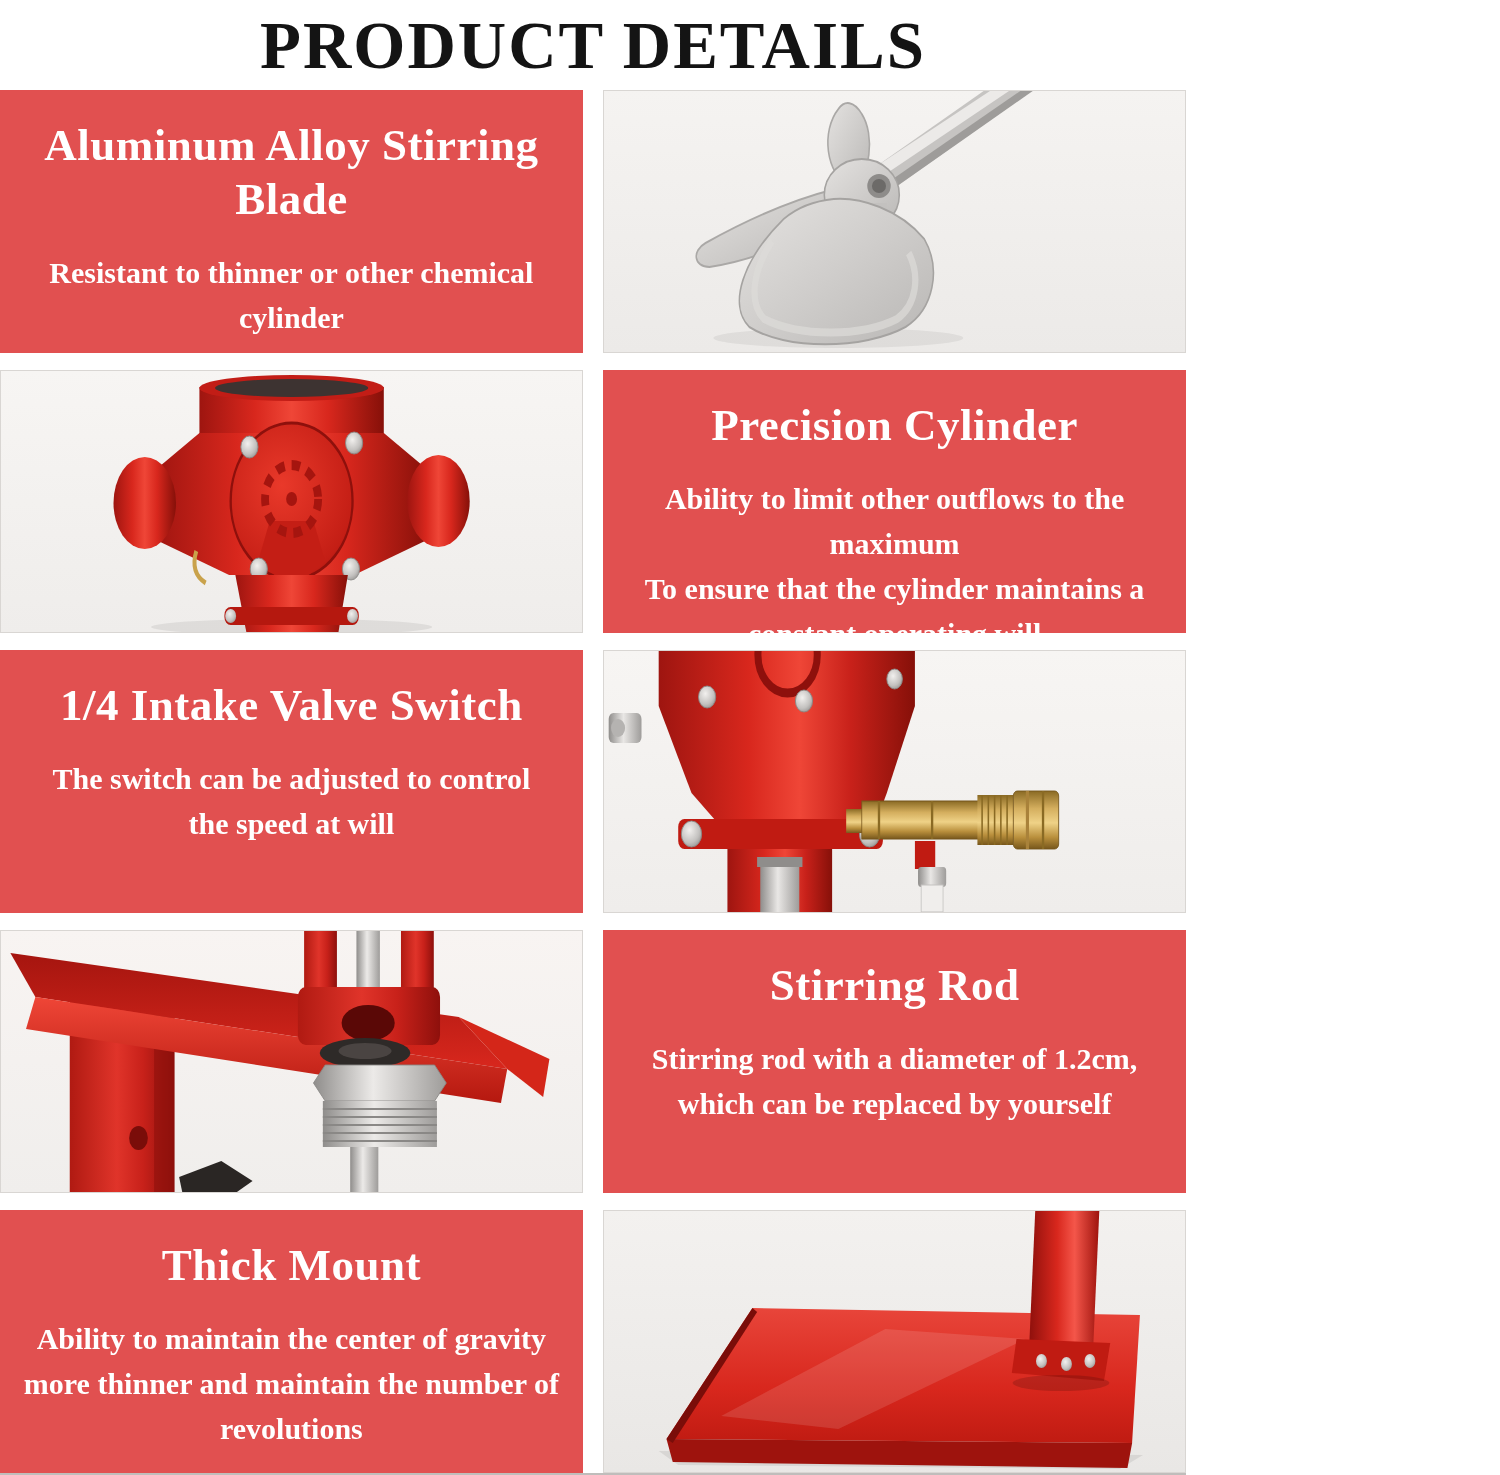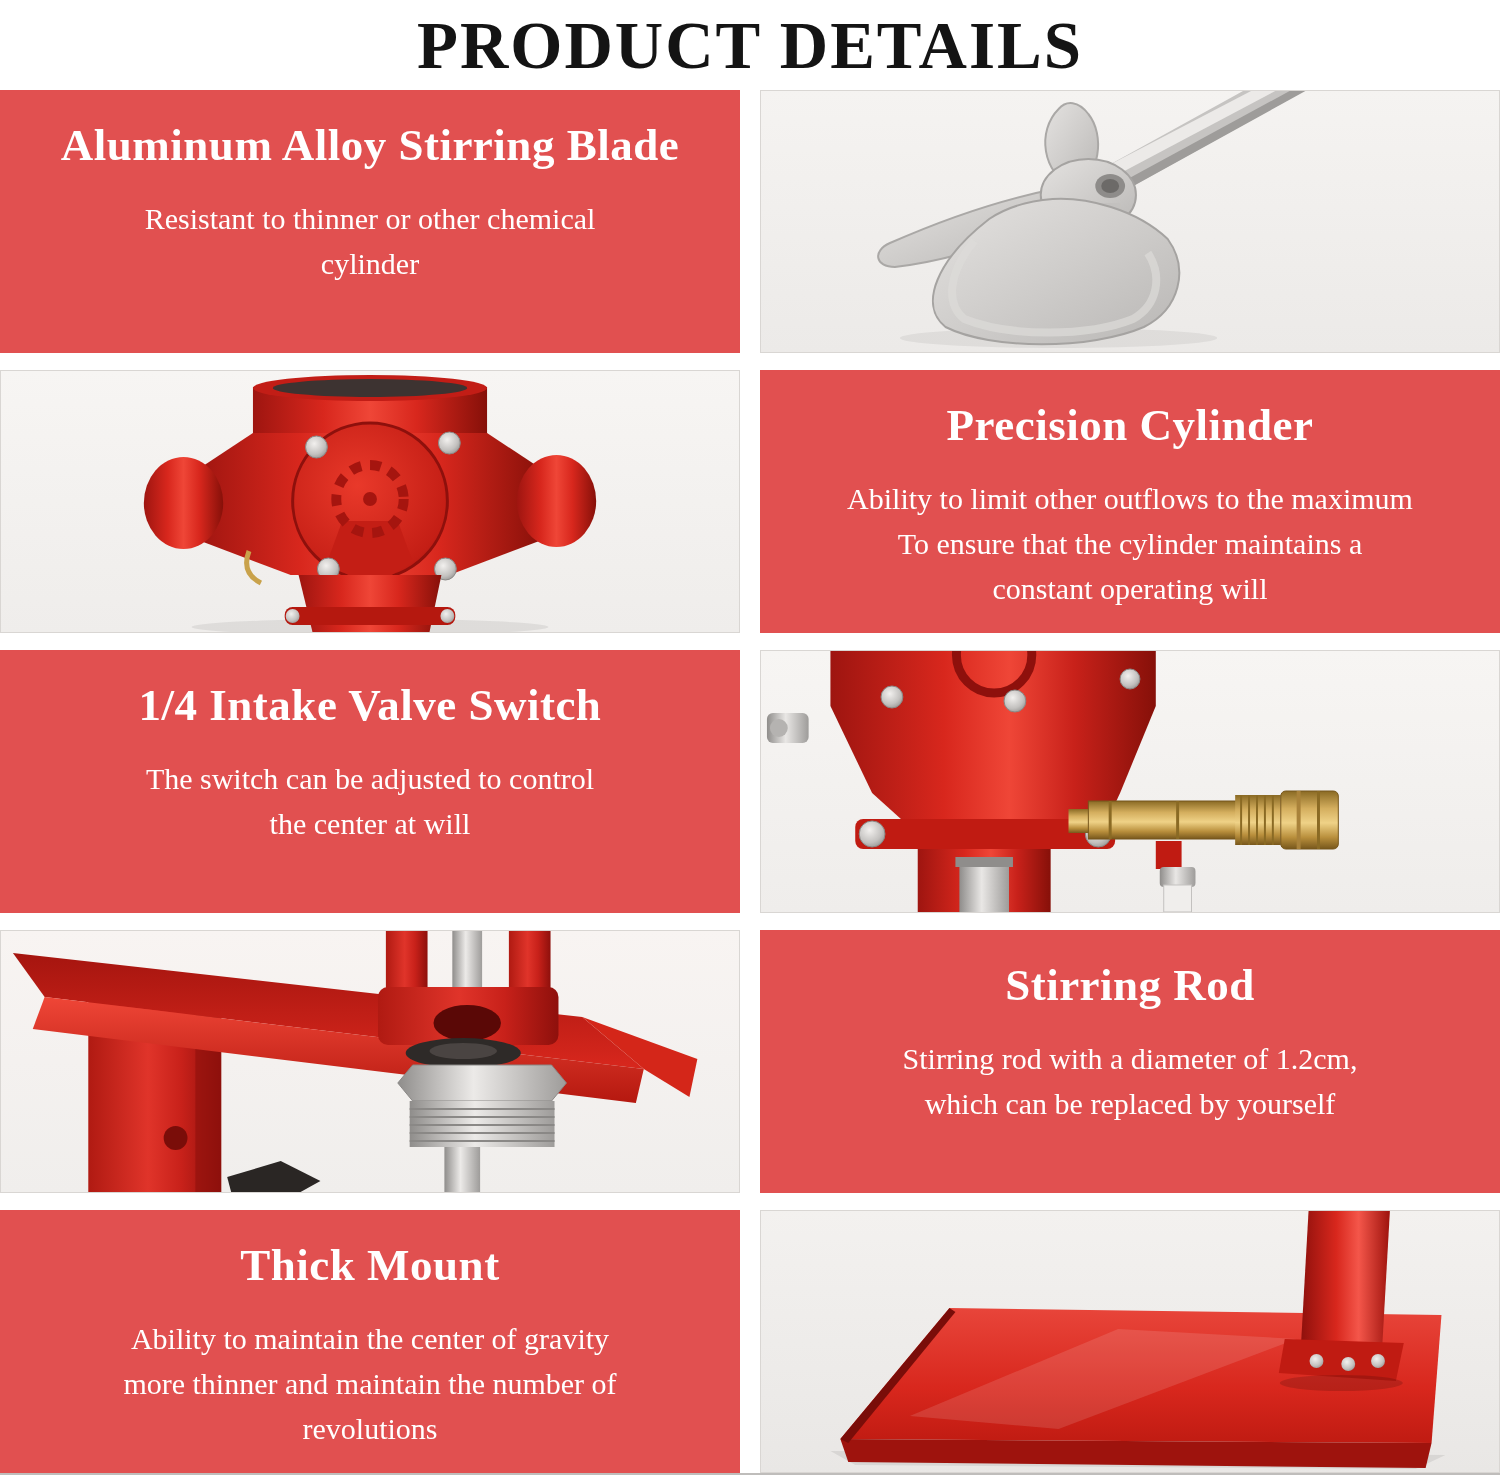--- a/index.html
+++ b/index.html
@@ -1,25 +1,25 @@
 <!DOCTYPE html>
 <html><head>
 <meta charset="utf-8">
 <style>
   html,body{margin:0;padding:0;background:#ffffff;}
   body{width:1500px;height:1475px;overflow:hidden;font-family:"Liberation Serif", serif;}
-  .canvas{width:1500px;height:1475px;position:relative;background:#ffffff;}
+  .canvas{width:1186px;height:1475px;position:relative;background:#ffffff;}
   .title-bar{height:90px;display:flex;justify-content:center;align-items:center;}
   .title-bar h1{margin:0;font-size:67px;line-height:74px;font-weight:bold;color:#141414;letter-spacing:2px;}
   .row{display:flex;gap:20px;height:263px;margin-bottom:17px;}
   .row:last-of-type{margin-bottom:0;}
   .cell{width:746px;height:263px;box-sizing:border-box;}
   .red-panel{background:#e15050;color:#ffffff;text-align:center;padding-top:28px;}
   .red-panel h2{margin:0;font-size:45px;line-height:54px;font-weight:bold;letter-spacing:0.5px;}
-  .red-panel .body{margin-top:24px;font-size:30px;line-height:45px;font-weight:normal;text-align:center;}
+  .red-panel .body{margin-top:24px;font-size:30px;line-height:45px;font-weight:bold;text-align:center;}
   .photo-panel{background:#f3f1ef;border:1px solid #d9d6d3;overflow:hidden;}
   .photo-panel svg{display:block;width:100%;height:100%;}
   .bottom-edge{height:2px;background:#bfbdbb;}
 </style>
 </head>
 <body>
 
 <div class="canvas">
 
   <div class="title-bar">
@@ -143,21 +143,21 @@
         <div>constant operating will</div>
       </div>
     </div>
   </section>
 
   <section class="row">
     <div class="cell red-panel">
       <h2>1/4 Intake Valve Switch</h2>
       <div class="body">
         <div>The switch can be adjusted to control</div>
-        <div>the center at will</div>
+        <div>the speed at will</div>
       </div>
     </div>
     <div class="cell photo-panel">
       <svg viewBox="0 0 744 261" preserveAspectRatio="none">
         <defs>
           <linearGradient id="s3bg" x1="0" y1="0" x2="0" y2="1">
             <stop offset="0" stop-color="#f7f5f3"></stop>
               <stop offset="1" stop-color="#efedeb"></stop>
           </linearGradient>
           <linearGradient id="s3red" x1="0" y1="0" x2="1" y2="0">

